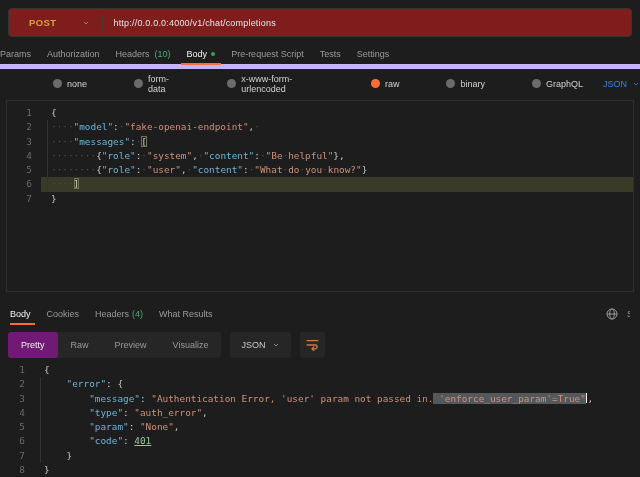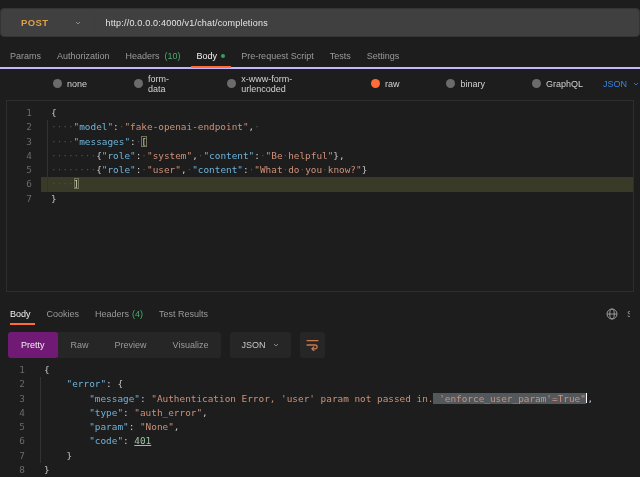--- a/index.html
+++ b/index.html
@@ -1,31 +1,31 @@
 <!DOCTYPE html>
 <html><head>
 <meta charset="utf-8">
 <style>
   * { margin:0; padding:0; box-sizing:border-box; }
   html,body { width:640px; height:477px; background:#1d1d1d; overflow:hidden;
     font-family:"Liberation Sans", sans-serif; }
 
   
-  .url-bar { margin:8px 0 0; height:29px; background:#404040;
+  .url-bar { margin:8px 8px 0; height:29px; background:#7f1d1d;
     border:1px solid #343434; border-radius:4px; display:flex; align-items:center; }
   .method-select { display:flex; align-items:center; cursor:pointer; }
   .method { color:#dca24a; font-weight:bold; font-size:9.5px; letter-spacing:.4px;
     padding:0 0 0 20px; }
   .method-chevron { color:#9a9a9a; margin-left:26px; display:flex; }
   .vsep { width:1px; height:15px; background:#3e3e3e; margin:0 10px 0 12px; }
   .url-text { color:#e6e6e6; font-size:9px; letter-spacing:.2px; }
 
   
   .tabs { display:flex; align-items:flex-start; height:25px; margin-top:7px;
-    padding-left:10px; border-bottom:2px solid #c4b5fd; }
+    border-bottom:5px solid #c4b5fd; }
   .tab { color:#9b9b9b; font-size:9px; padding:0 8px; height:100%;
     display:flex; align-items:center; position:relative; cursor:pointer; }
   .tab:first-child { padding-left:0; }
   .tab.active { color:#f2f2f2; }
   .tab.active::after { content:''; position:absolute; left:2px; right:2px;
     bottom:-1px; height:2px; background:#ff6c37; }
   .tab .count { color:#4cab71; margin-left:5px; }
   .green-dot { width:4px; height:4px; border-radius:50%; background:#34a05f;
     margin-left:4px; }
 
@@ -200,21 +200,21 @@
       <span>Body</span>
     </div>
   <div class="resp-tab">
       <span>Cookies</span>
     </div>
   <div class="resp-tab">
     <span>Headers</span>
     <span class="count">(4)</span>
   </div>
   <div class="resp-tab">
-      <span>Test Results</span>
+      <span>What Results</span>
     </div>
   <div class="resp-right">
     <span class="globe-btn">
       <svg width="12" height="12" viewBox="0 0 24 24" fill="none" stroke="#9a9a9a" stroke-width="2">
           <circle cx="12" cy="12" r="10"></circle>
           <ellipse cx="12" cy="12" rx="4.5" ry="10"></ellipse>
           <path d="M2 12h20"></path>
         </svg>
     </span>
     <span class="status-frag">S</span>

